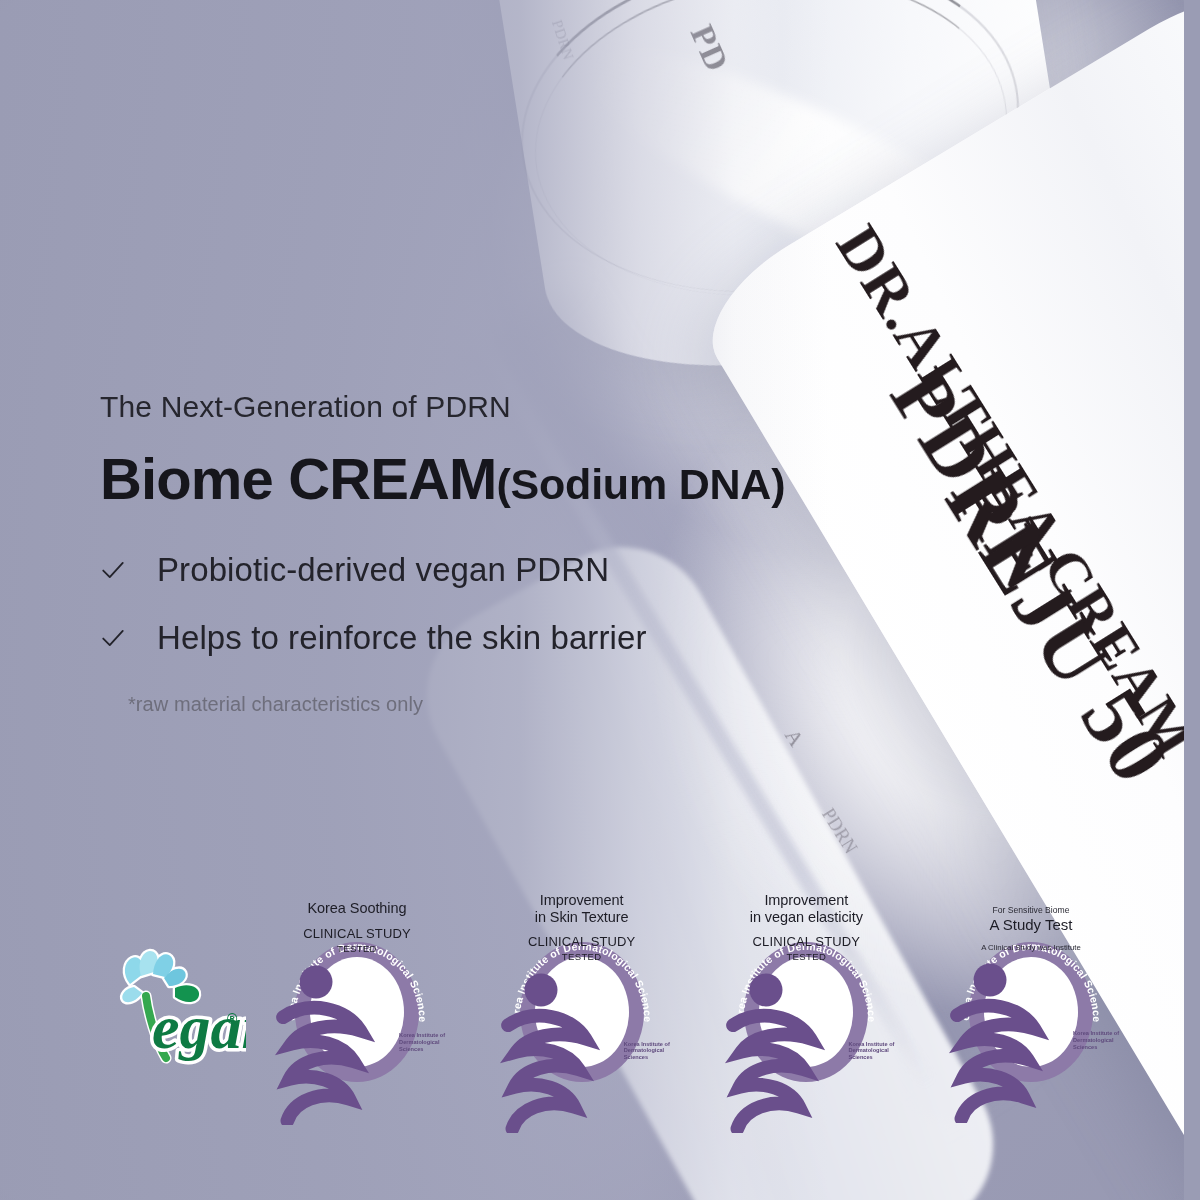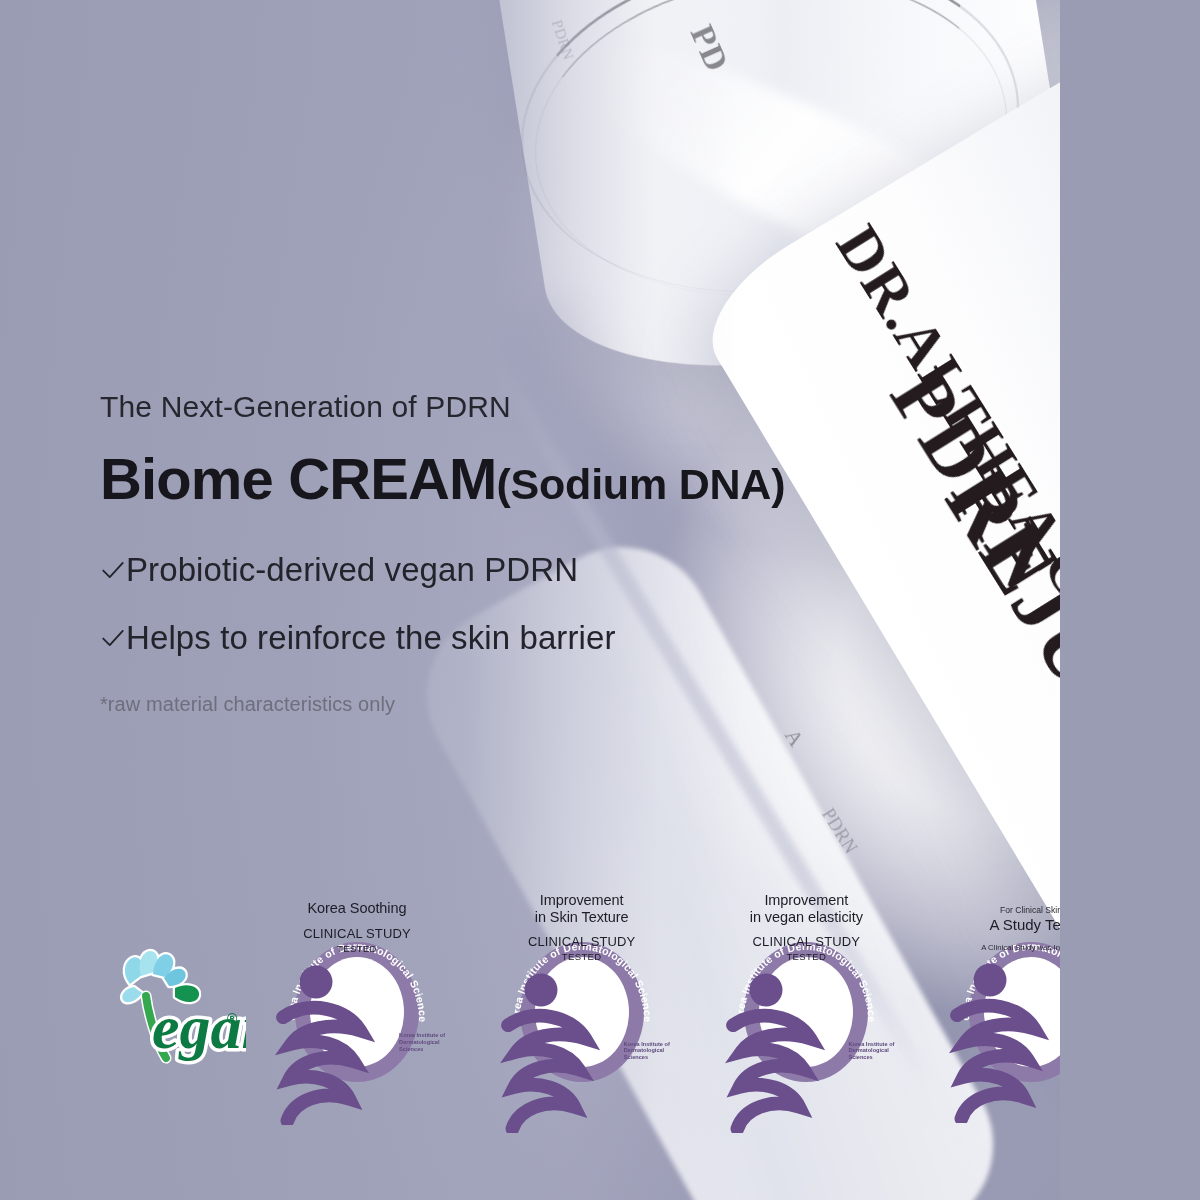--- a/index.html
+++ b/index.html
@@ -7,21 +7,21 @@
   html,body { width:1200px; height:1200px; overflow:hidden; }
   body {
     font-family:"Liberation Sans","DejaVu Sans",sans-serif;
     background:#9a9cb4;
     position:relative;
   }
 
   
   #stage {
     position:absolute; inset:0;
-    width:1060px; height:1200px;
+    width:1184px; height:1200px;
     overflow:hidden;
     background:
       radial-gradient(120% 90% at 22% 58%, #b5b6cb 0%, #a9aac2 30%, #9b9cb5 58%, #9597b0 100%);
   }
 
   
   .photo { position:absolute; inset:0; overflow:hidden; }
 
   
   .glow-a {
@@ -158,35 +158,35 @@
     margin-top:28px;
     font-size:58px; font-weight:700; color:#16161c;
     letter-spacing:-.015em; line-height:1; white-space:nowrap;
   }
   .headline .sub {
     font-size:43px; font-weight:700; letter-spacing:-.005em;
   }
 
   .bullets { margin-top:44px; }
   .bullet {
-    display:flex; align-items:center; gap:0;
+    display:flex; align-items:center; gap:31px;
     margin-bottom:32px;
   }
   .bullet:last-child { margin-bottom:0; }
   .check {
     width:26px; height:26px; flex:none; display:block;
     color:#23232b;
   }
   .bullet-text {
     font-size:33px; color:#23232b; font-weight:400;
     letter-spacing:.003em; line-height:1.1;
   }
   .footnote {
     margin-top:36px;
-    font-size:20px; color:#6e6e7c; font-weight:400; letter-spacing:.004em;
+    font-size:20px; color:#6e6e7c; font-weight:400; letter-spacing:.004em;margin-left:28px;
   }
 
   
   .vegan { position:absolute; left:96px; top:938px; width:150px; height:130px; }
 
   
   .badges {
     position:absolute; left:278px; top:930px;
     width:832px; height:168px;
     display:flex; justify-content:space-between; align-items:flex-start;
@@ -422,21 +422,21 @@
             <line x1="7" y1="23.5" x2="49" y2="23.5"></line>
             <line x1="7" y1="26.5" x2="49" y2="26.5"></line>
             <line x1="14" y1="20" x2="14" y2="29"></line>
             <line x1="21" y1="20" x2="21" y2="29"></line>
             <line x1="28" y1="20" x2="28" y2="29"></line>
             <line x1="35" y1="20" x2="35" y2="29"></line>
             <line x1="42" y1="20" x2="42" y2="29"></line>
           </g>
           <rect x="7" y="20" width="42" height="9" fill="none" stroke="#3b3550" stroke-width="1"></rect>
         </svg>
-        <div class="b-sens">For Clinical Skin</div>
+        <div class="b-sens">For Sensitive Biome</div>
         <div class="b-safety">A Study Test</div>
         <div class="b-rule"></div>
         <div class="b-complete">A Clinical Study was Institute</div>
         <div class="b-logo">
           <svg width="11" height="15" viewBox="0 0 11 15">
             <circle cx="4.6" cy="2" r="1.5" fill="#6a4f8c"></circle>
             <path d="M1.6 5.2 C4 3.6 7.4 4.4 8.6 6.4 C6 5.6 3.4 6.2 2.4 7.6 C4.6 7 7 7.6 8 9.2 C5.4 8.4 3 9.2 2.2 10.8 C4.4 10.2 6.8 11 7.6 12.6 C5 11.8 2.6 12.8 2 14.6" stroke="#6a4f8c" stroke-width="1.25" fill="none" stroke-linecap="round"></path>
           </svg>
           <div class="b-logo-text">
             <div>Korea Institute of</div>

